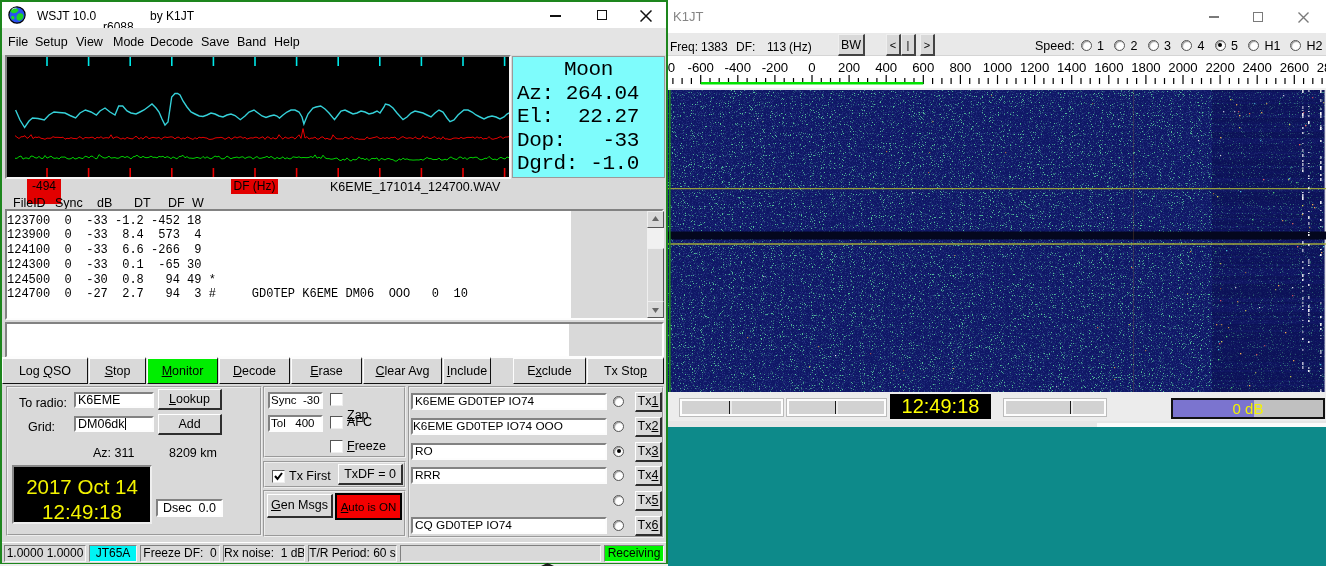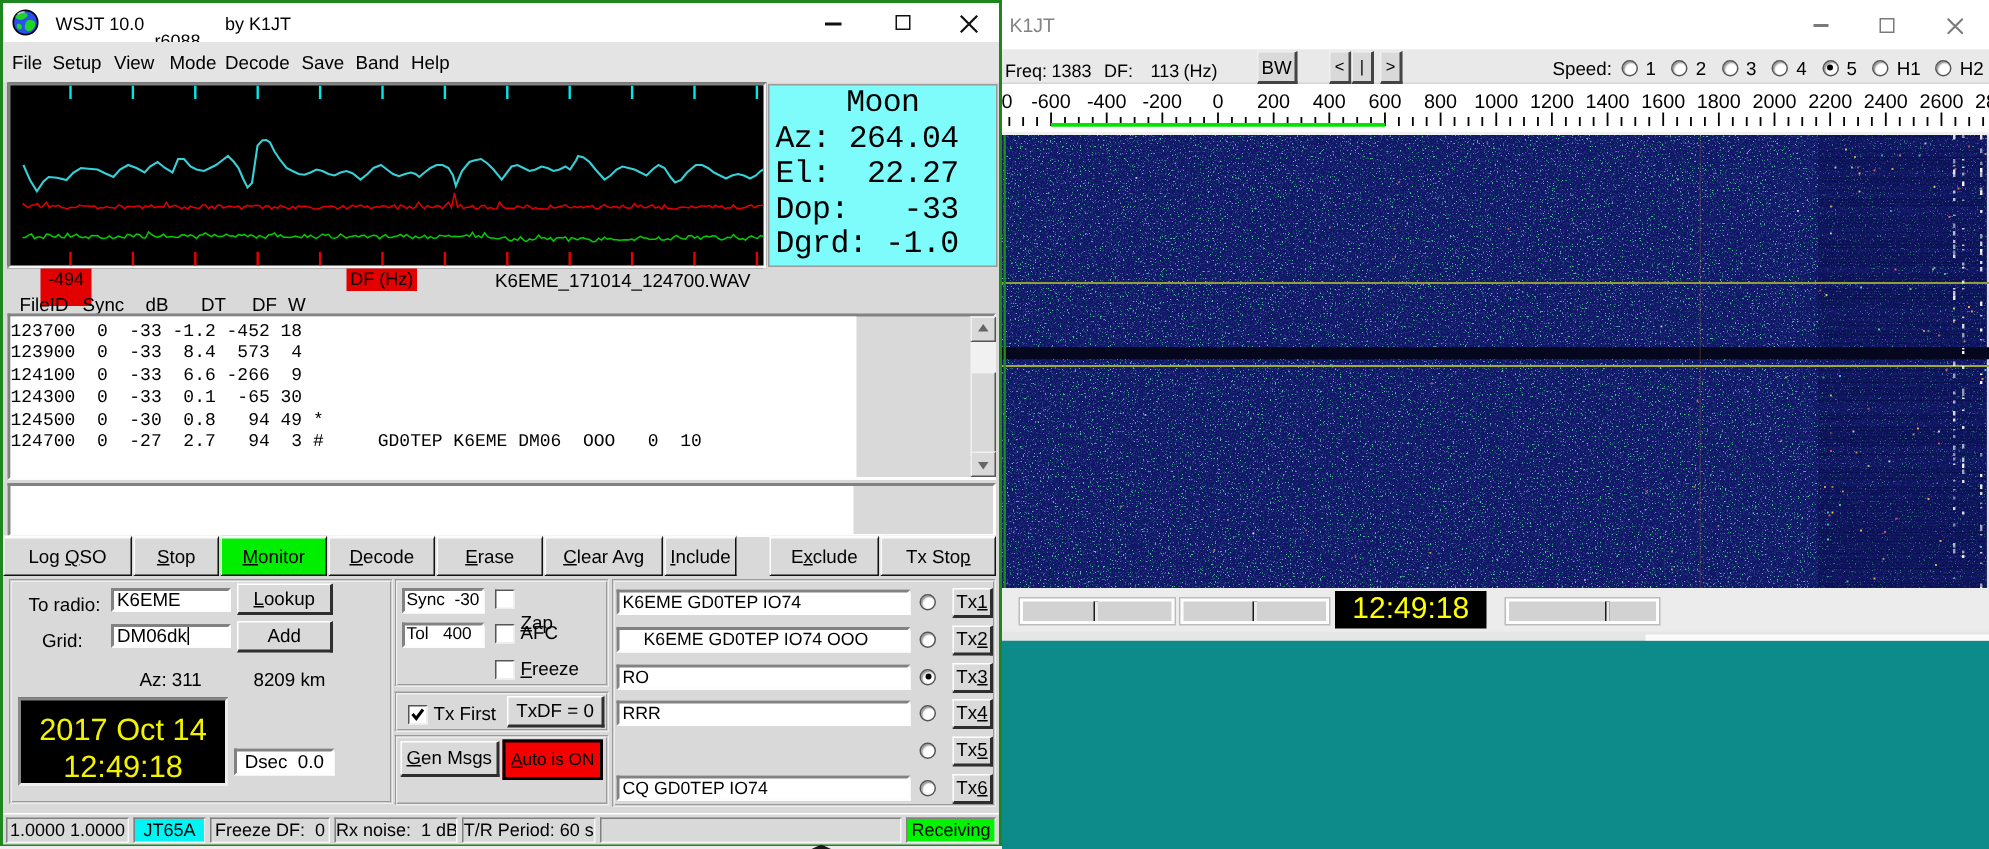--- a/index.html
+++ b/index.html
@@ -485,20 +485,24 @@
 </svg>
 </div>
 <div class="abs" style="left:0;top:392px;width:658px;height:29px;background:#ececec;">
 <div class="abs" style="left:12px;top:7px;width:103px;height:17px;background:#d2d2d2;border:2px solid #fdfdfd;box-shadow:0 0 0 1px #bbb;"></div>
       <div class="abs" style="left:61px;top:9px;width:3px;height:13px;background:#1a1a1a;border-right:2px solid #e9e9e9;"></div>
 <div class="abs" style="left:119px;top:7px;width:99px;height:17px;background:#d2d2d2;border:2px solid #fdfdfd;box-shadow:0 0 0 1px #bbb;"></div>
       <div class="abs" style="left:167px;top:9px;width:3px;height:13px;background:#1a1a1a;border-right:2px solid #e9e9e9;"></div>
 <div class="abs" style="left:222px;top:2px;width:101px;height:25px;background:#000;color:#ffff00;font-size:20px;text-align:center;line-height:25px;">12:49:18</div>
 <div class="abs" style="left:336px;top:7px;width:102px;height:17px;background:#d2d2d2;border:2px solid #fdfdfd;box-shadow:0 0 0 1px #bbb;"></div>
       <div class="abs" style="left:402px;top:9px;width:3px;height:13px;background:#1a1a1a;border-right:2px solid #e9e9e9;"></div>
+<div class="abs" style="left:503px;top:6px;width:154px;height:21px;background:#c0c0c0;border:2px solid #111;">
+        <div class="abs" style="left:0;top:0;width:81px;height:17px;background:#7b74cf;"></div>
+        <div class="abs" style="left:0;top:0;width:150px;height:17px;color:#f3f300;font-size:15px;text-align:center;line-height:17px;">0 dB</div>
+      </div>
 </div>
 <div class="abs" style="left:0;top:421px;width:658px;height:6px;background:#e6e6e6;">
       <div class="abs" style="left:429px;top:2px;width:229px;height:4px;background:#fbfbfb;"></div>
     </div>
 </div>
 <div class="abs" style="left:0;top:0;width:668px;height:564px;background:#d9d9d9;border:2px solid #1d861d;">
 <div class="abs" style="left:0;top:0;width:664px;height:26px;background:#fff;">
 <svg class="abs" style="left:6px;top:4px;" width="18" height="18" viewBox="0 0 19 19">
 <circle cx="9.5" cy="9.5" r="8.6" fill="#2b50f2" stroke="#000" stroke-width="1.2"></circle>
 <path d="M2.5,5 Q5,2 9,2.6 Q12.5,3.5 10,6 Q7,8.4 4.6,7.4 Q2,6.6 2.5,5 Z" fill="#1ed425"></path>
@@ -626,21 +630,21 @@
     </svg>
     <span class="abs" style="left:287px;top:467px;font-size:12.5px;">Tx First</span>
 <div class="abs btn" style="left:336px;top:462px;width:65px;height:21px;font-size:12.5px;line-height:18px;">TxDF = 0</div>
 <div class="abs frame" style="left:261px;top:488px;width:143px;height:47px;"></div>
 <div class="abs btn" style="left:265px;top:492px;width:66px;height:24px;font-size:12.5px;line-height:21px;"><u>G</u>en Msgs</div>
 <div class="abs btn" style="left:333px;top:491px;width:67px;height:27px;background:#f40000;font-size:11.5px;line-height:24px;border-color:#000;border-top-width:2px;border-left-width:2px;"><u>A</u>uto is&nbsp;ON</div>
 <div class="abs frame" style="left:406px;top:384px;width:256px;height:152px;"></div>
 <div class="abs sunk" style="left:409px;top:391px;width:196px;height:17px;font-size:11.8px;line-height:13px;padding-left:2px;">K6EME GD0TEP IO74</div>
 <div class="abs" style="left:611.0px;top:393.5px;width:11.0px;height:11.0px;border-radius:50%;background:#fff;border:1px solid #555;box-shadow:inset 1px 1px 1px #999;"></div>
 <div class="abs btn" style="left:633px;top:390px;width:27px;height:20px;font-size:12.5px;line-height:17px;">Tx<u>1</u></div>
-<div class="abs sunk" style="left:409px;top:416px;width:196px;height:17px;font-size:11.8px;line-height:13px;padding-left:16px;">K6EME GD0TEP IO74 OOO</div>
+<div class="abs sunk" style="left:409px;top:416px;width:196px;height:17px;font-size:11.8px;line-height:13px;padding-left:0;">K6EME GD0TEP IO74 OOO</div>
 <div class="abs" style="left:611.0px;top:418.5px;width:11.0px;height:11.0px;border-radius:50%;background:#fff;border:1px solid #555;box-shadow:inset 1px 1px 1px #999;"></div>
 <div class="abs btn" style="left:633px;top:415px;width:27px;height:20px;font-size:12.5px;line-height:17px;">Tx<u>2</u></div>
 <div class="abs sunk" style="left:409px;top:441px;width:196px;height:17px;font-size:11.8px;line-height:13px;padding-left:2px;">RO</div>
 <div class="abs" style="left:611.0px;top:443.5px;width:11.0px;height:11.0px;border-radius:50%;background:#fff;border:1px solid #555;box-shadow:inset 1px 1px 1px #999;"></div>
     <div class="abs" style="left:614.5px;top:447px;width:4px;height:4px;border-radius:50%;background:#000;"></div>
 <div class="abs btn" style="left:633px;top:440px;width:27px;height:20px;font-size:12.5px;line-height:17px;">Tx<u>3</u></div>
 <div class="abs sunk" style="left:409px;top:465px;width:196px;height:17px;font-size:11.8px;line-height:13px;padding-left:2px;">RRR</div>
 <div class="abs" style="left:611.0px;top:467.5px;width:11.0px;height:11.0px;border-radius:50%;background:#fff;border:1px solid #555;box-shadow:inset 1px 1px 1px #999;"></div>
 <div class="abs btn" style="left:633px;top:464px;width:27px;height:20px;font-size:12.5px;line-height:17px;">Tx<u>4</u></div>
 <div class="abs" style="left:611.0px;top:492.5px;width:11.0px;height:11.0px;border-radius:50%;background:#fff;border:1px solid #555;box-shadow:inset 1px 1px 1px #999;"></div>

